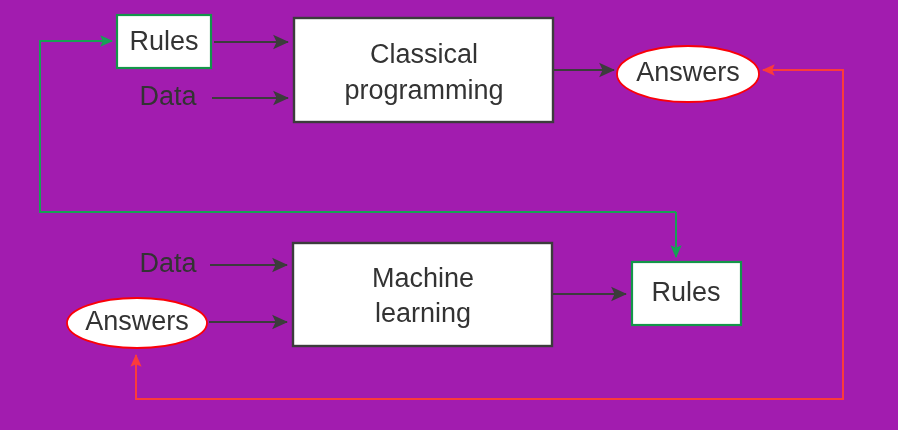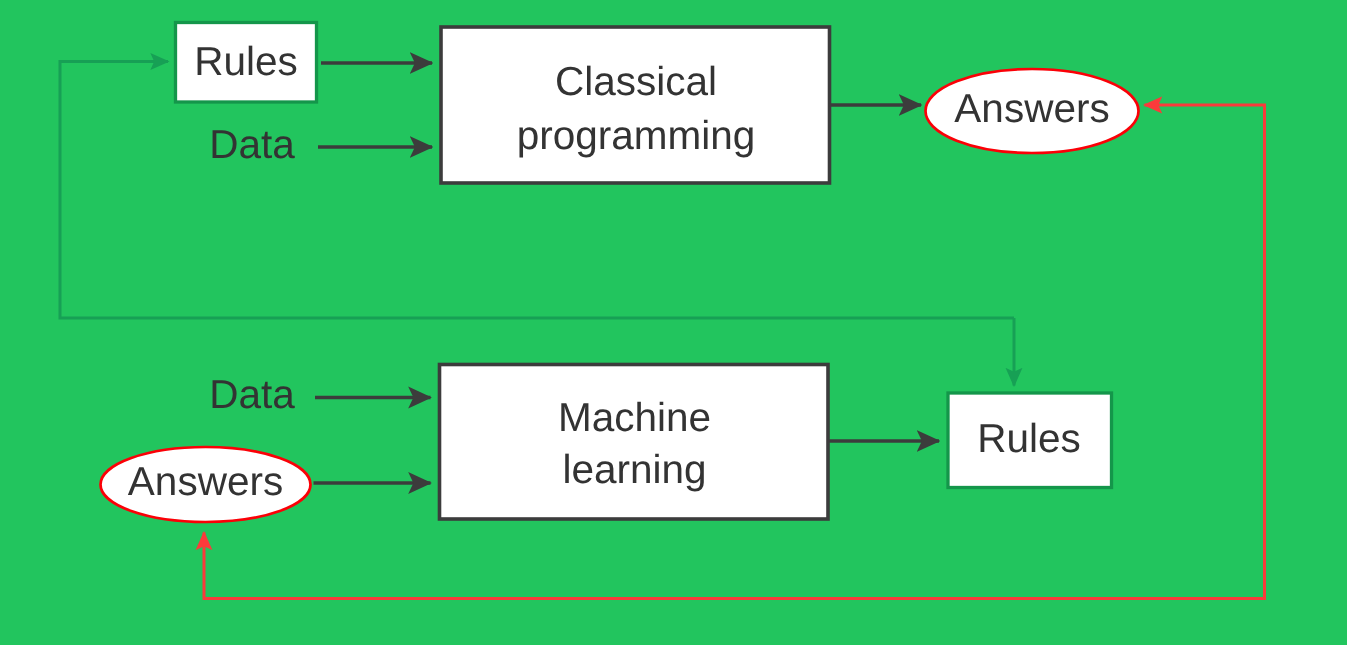--- a/index.html
+++ b/index.html
@@ -10,21 +10,21 @@
   body {
     width: 898px;
     height: 430px;
     font-family: "Liberation Sans", sans-serif;
     overflow: hidden;
   }
   #diagram-root {
     position: relative;
     width: 898px;
     height: 430px;
-    background: #22c55e;
+    background: #a21caf;
     text-decoration: underline;
   }
   svg.diagram {
     display: block;
     width: 898px;
     height: 430px;
   }
   .node-label {
     font-family: "Liberation Sans", sans-serif;
     font-size: 27px;

